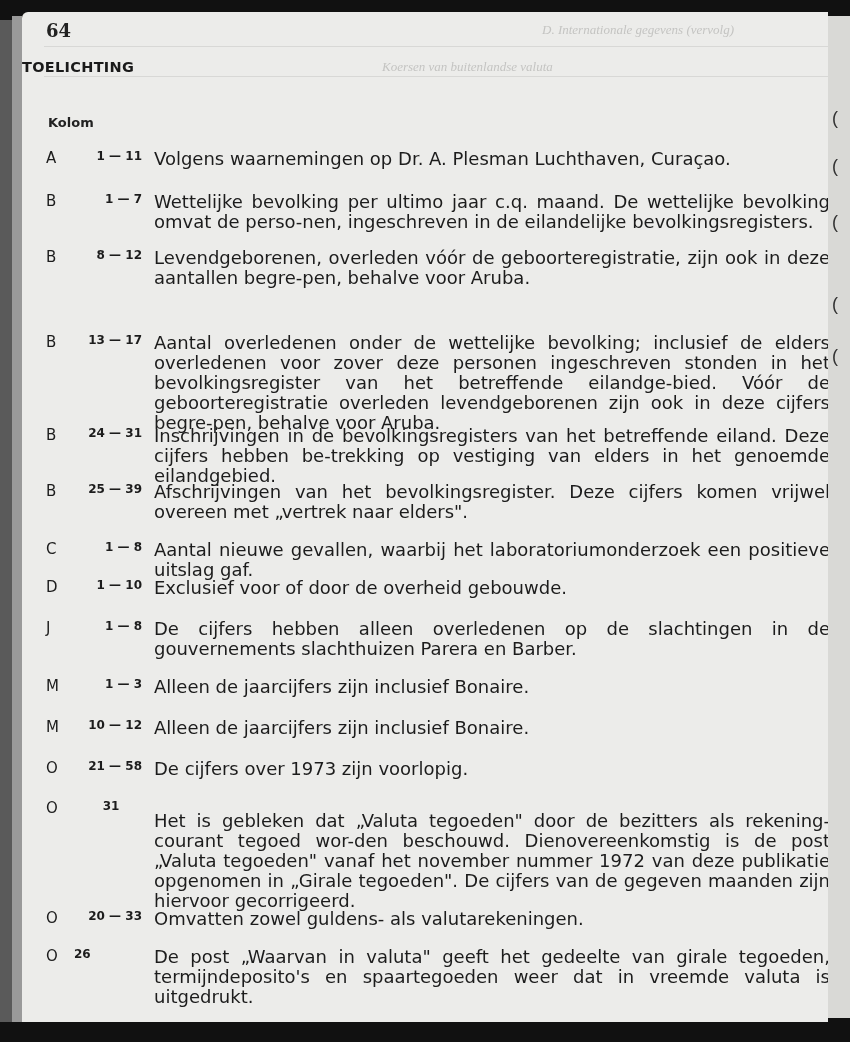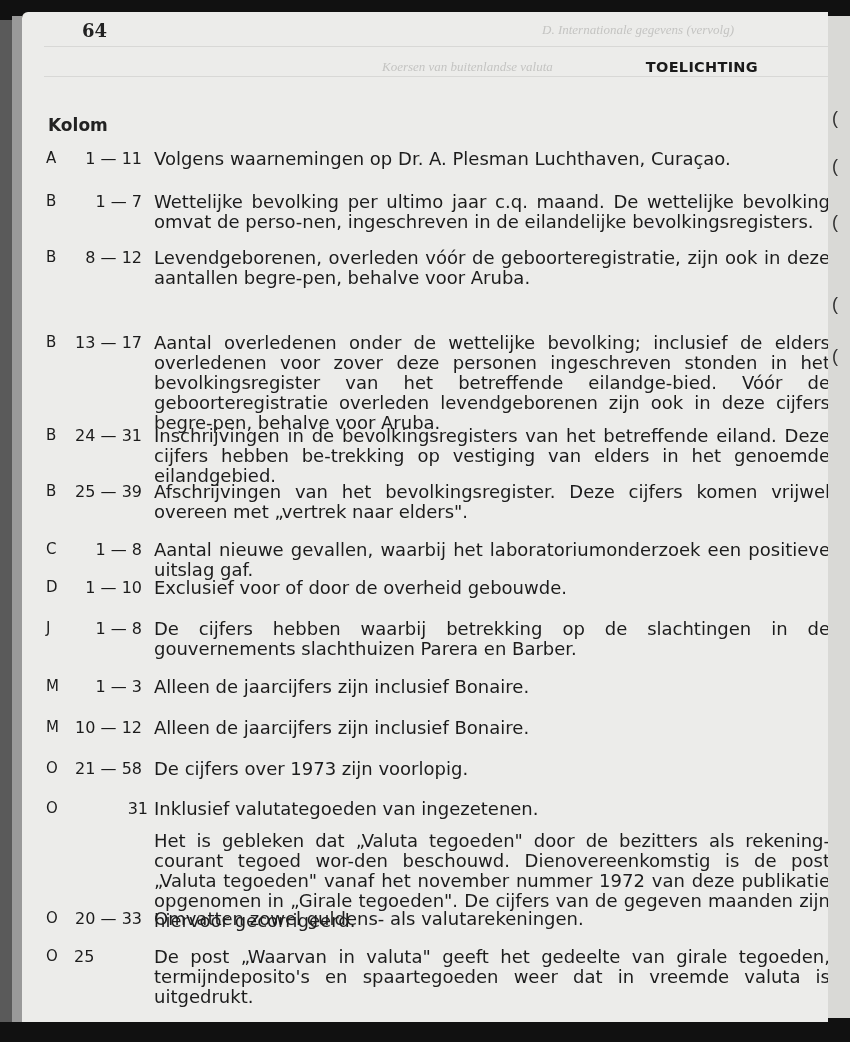--- a/index.html
+++ b/index.html
@@ -32,36 +32,37 @@
     position: absolute; left: 4px; font-size: 18px; color: #333;
     font-family: "Liberation Sans", sans-serif;
   }
   .bleed {
     position: absolute; color: #c4c4c2; font-family: "Liberation Serif", serif;
     font-size: 13px; font-style: italic; white-space: nowrap;
   }
   .page-number {
     position: absolute; left: 24px; top: 8px;
     font-family: "DejaVu Serif", "Liberation Serif", serif;
-    font-weight: bold; font-size: 18px; color: #222; margin-left: 36px;
+    font-weight: bold; font-size: 18px; color: #222;
   }
   .title {
-    position: absolute; left: 0; width: 736px; top: 47px; text-align: right;
+    position: absolute; left: 0; width: 736px; top: 47px; text-align: left;
     font-weight: bold; font-size: 14.5px; letter-spacing: 0.3px; color: #1a1a1a;
   }
   .kolom {
-    position: absolute; left: 26px; top: 103px; font-size: 17px; font-weight: bold; color: #222;
+    position: absolute; left: 26px; top: 103px; font-size: 13px; font-weight: bold; color: #222;
   }
   .entry { position: absolute; left: 0; width: 806px; }
   .entry .letter {
     position: absolute; left: 24px; width: 20px; font-size: 15px;
   }
   .entry .range {
-    position: absolute; left: 46px; width: 74px; text-align: right; font-size: 16px;
+    position: absolute; left: 46px; width: 74px; text-align: right; font-size: 12px;
     white-space: nowrap;
+    font-weight: bold;
   }
   .entry .text {
     position: absolute; left: 132px; width: 676px; font-size: 18px; line-height: 20px;
     text-align: justify;
   }
   .entry .text p { margin: 0; }
   .entry .text p + p { margin-top: 18px; }
   .hline {
     position: absolute; left: 22px; height: 1px; background: #d8d8d6;
   }
@@ -150,21 +151,21 @@
     <span class="range">1 — 10</span>
     <div class="text">
         <p>Exclusief voor of door de overheid gebouwde.</p>
       </div>
   </div>
 
   <div class="entry" style="top:607px;">
     <span class="letter">J</span>
     <span class="range">1 — 8</span>
     <div class="text">
-        <p>De cijfers hebben waarbij betrekking op de slachtingen in de gouvernements slachthuizen Parera en Barber.</p>
+        <p>De cijfers hebben alleen overledenen op de slachtingen in de gouvernements slachthuizen Parera en Barber.</p>
       </div>
   </div>
 
   <div class="entry" style="top:665px;">
     <span class="letter">M</span>
     <span class="range">1 — 3</span>
     <div class="text">
         <p>Alleen de jaarcijfers zijn inclusief Bonaire.</p>
       </div>
   </div>
@@ -180,35 +181,34 @@
   <div class="entry" style="top:747px;">
     <span class="letter">O</span>
     <span class="range">21 — 58</span>
     <div class="text">
         <p>De cijfers over 1973 zijn voorlopig.</p>
       </div>
   </div>
 
   <div class="entry" style="top:787px;">
     <span class="letter">O</span>
-    <span class="range" style="text-align:right; left:52px;">31</span>
-    <div class="text">
-      <p>Inklusief valutategoeden van ingezetenen.</p>
+    <span class="range" style="text-align:center; left:52px;">31</span>
+    <div class="text">
       <p style="margin-top:12px">Het is gebleken dat „Valuta tegoeden" door de bezitters als rekening-courant tegoed wor-den beschouwd. Dienovereenkomstig is de post „Valuta tegoeden" vanaf het november nummer 1972 van deze publikatie opgenomen in „Girale tegoeden". De cijfers van de gegeven maanden zijn hiervoor gecorrigeerd.</p>
     </div>
   </div>
 
   <div class="entry" style="top:897px;">
     <span class="letter">O</span>
     <span class="range">20 — 33</span>
     <div class="text">
         <p>Omvatten zowel guldens- als valutarekeningen.</p>
       </div>
   </div>
 
   <div class="entry" style="top:935px;">
     <span class="letter">O</span>
-    <span class="range" style="text-align:left; left:52px;">25</span>
+    <span class="range" style="text-align:left; left:52px;">26</span>
     <div class="text">
         <p>De post „Waarvan in valuta" geeft het gedeelte van girale tegoeden, termijndeposito's en spaartegoeden weer dat in vreemde valuta is uitgedrukt.</p>
       </div>
   </div>
 </div>
 
 </body></html>

